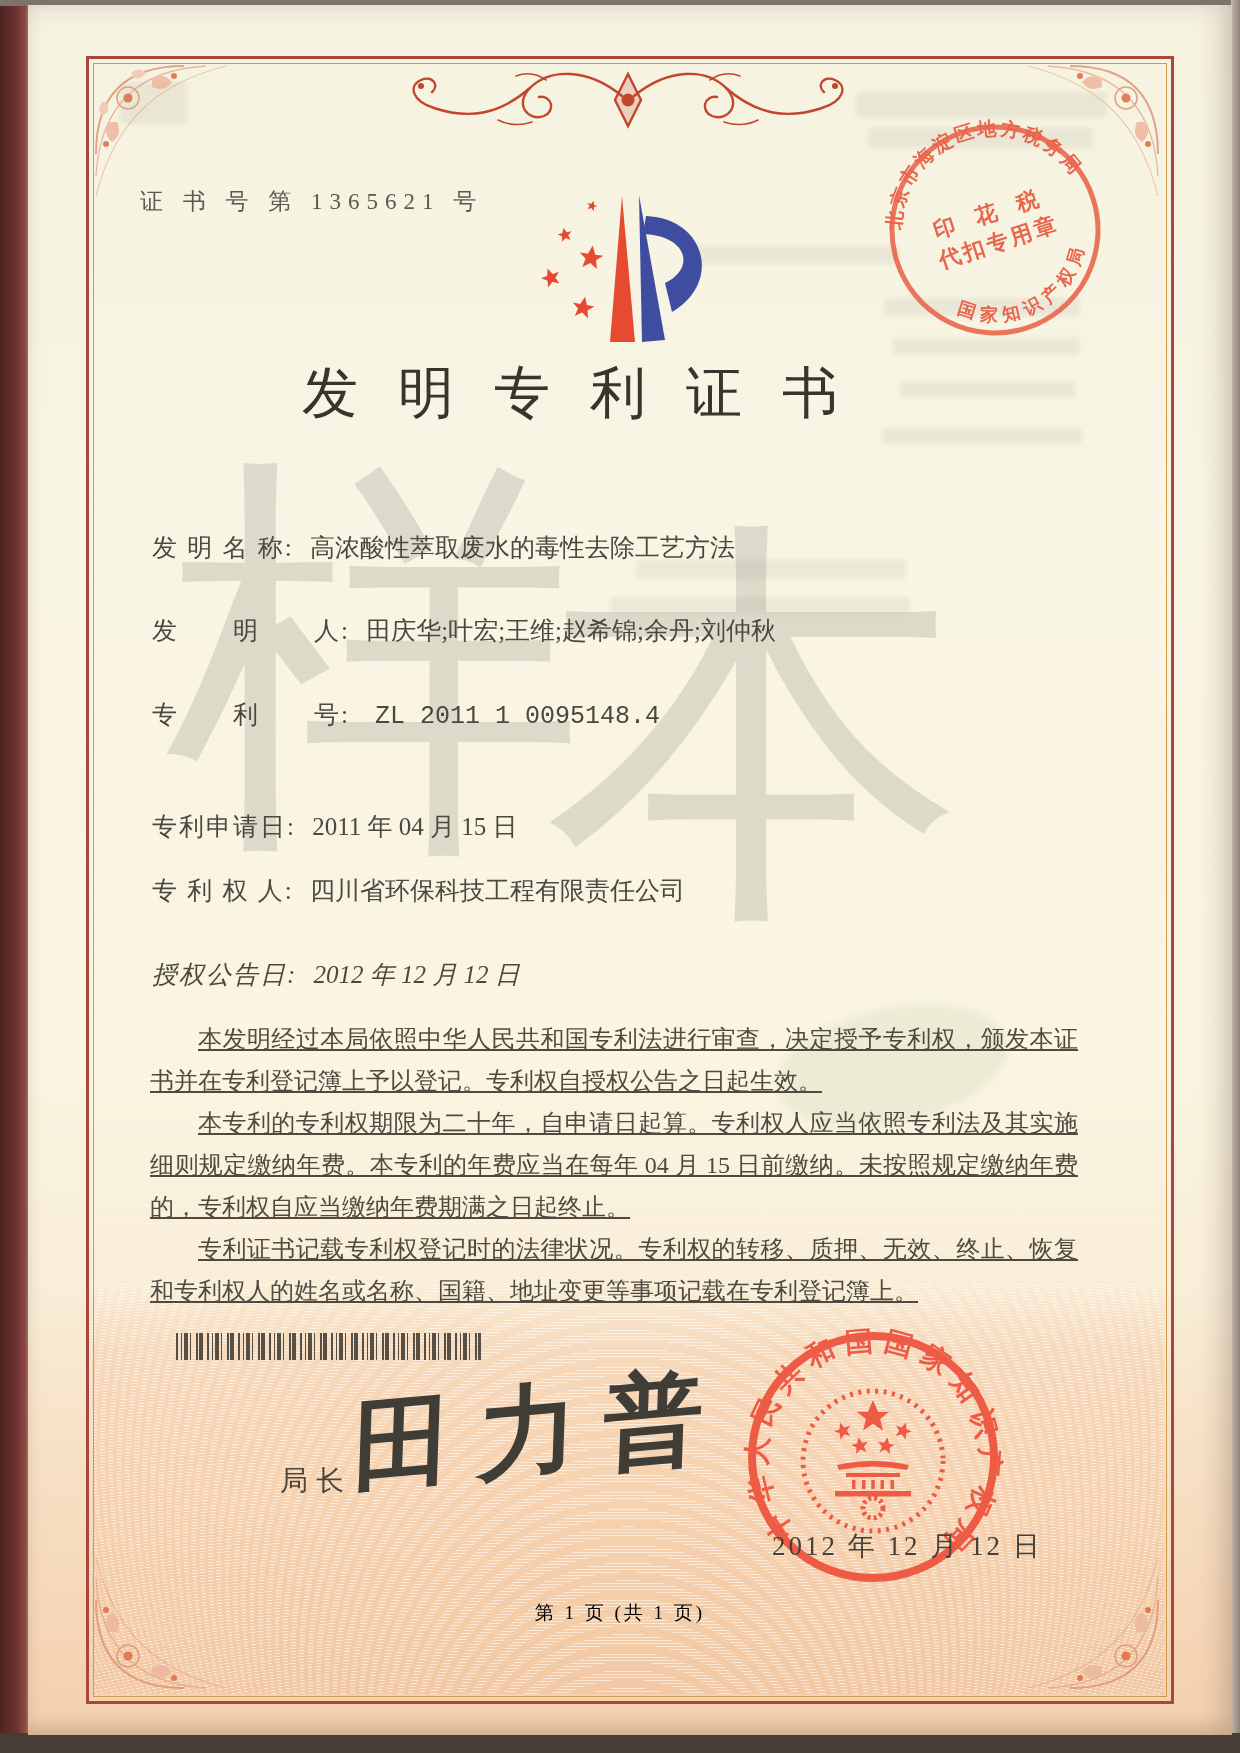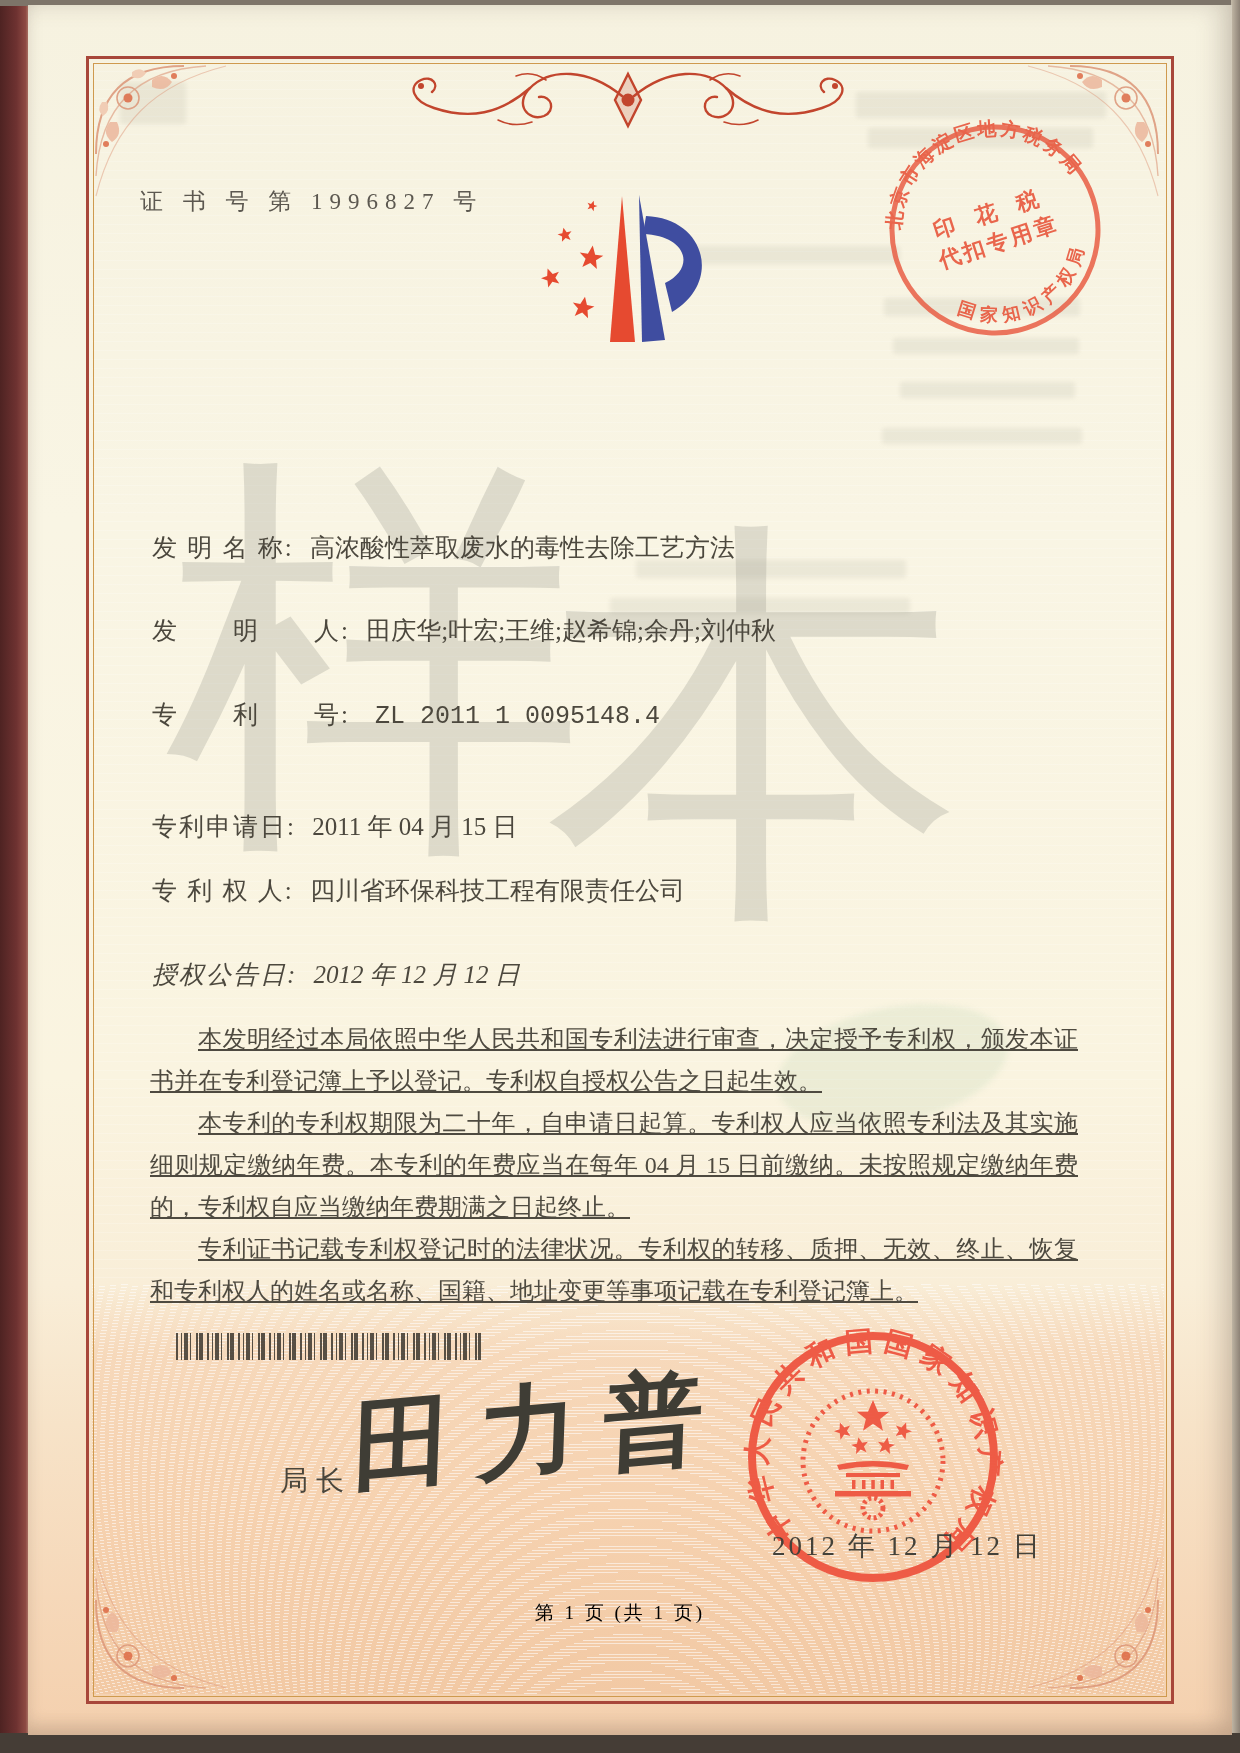--- a/index.html
+++ b/index.html
@@ -170,21 +170,21 @@
       <path d="M120,62 q16,8 34,2" stroke-width="1.6"></path>
       <circle cx="43" cy="28" r="3" fill="#c2452d" stroke="none"></circle>
       <path d="M256,38 C290,10 328,10 348,30 C364,46 350,64 334,58 C322,53 326,37 339,39"></path>
       <path d="M348,30 C378,56 408,62 444,50 C466,43 470,28 457,22 C446,17 438,27 446,34"></path>
       <path d="M332,22 q14,-10 30,-4" stroke-width="1.6"></path>
       <path d="M380,62 q-16,8 -34,2" stroke-width="1.6"></path>
       <circle cx="457" cy="28" r="3" fill="#c2452d" stroke="none"></circle>
     </g>
   </svg>
 
-  <div class="cert-no">证 书 号 第 1996827 号</div>
+  <div class="cert-no">证 书 号 第 1365621 号</div>
 
   <svg class="tax-stamp" width="244" height="244" viewBox="-122 -122 244 244">
     <g transform="rotate(-18)">
       <circle r="103" fill="none" stroke="#e85a40" stroke-width="5" opacity=".9"></circle>
       <defs>
         <path id="taxTop" d="M -88 32 A 94 94 0 1 1 88 32"></path>
         <path id="taxBot" d="M -76 50 A 91 91 0 0 0 76 50"></path>
       </defs>
       <text font-size="19" fill="#e85a40" letter-spacing="3" font-weight="bold">
         <textPath href="#taxTop" startOffset="62">北京市海淀区地方税务局</textPath>
@@ -208,20 +208,21 @@
       <use href="#star" transform="translate(16,88) scale(1.0) rotate(-20)"></use>
       <use href="#star" transform="translate(48,118) scale(1.15) rotate(10)"></use>
       <path d="M87,6 L100,152 L75,152 Z"></path>
     </g>
     <g fill="#3f4da0">
       <path d="M104,5 L130,150 L107,152 Z"></path>
       <path d="M111,26 C170,28 188,92 137,122 L130,93 C160,79 154,46 108,44 Z"></path>
     </g>
   </svg>
 
+  <div class="title">发明专利证书</div>
 
   <div class="field f0">
     <span class="lbl">发 明 名 称:</span>
     <span class="val">高浓酸性萃取废水的毒性去除工艺方法</span>
   </div>
   <div class="field f1">
     <span class="lbl">发　　明　　人:</span>
     <span class="val">田庆华;叶宏;王维;赵希锦;余丹;刘仲秋</span>
   </div>
   <div class="field f2">

